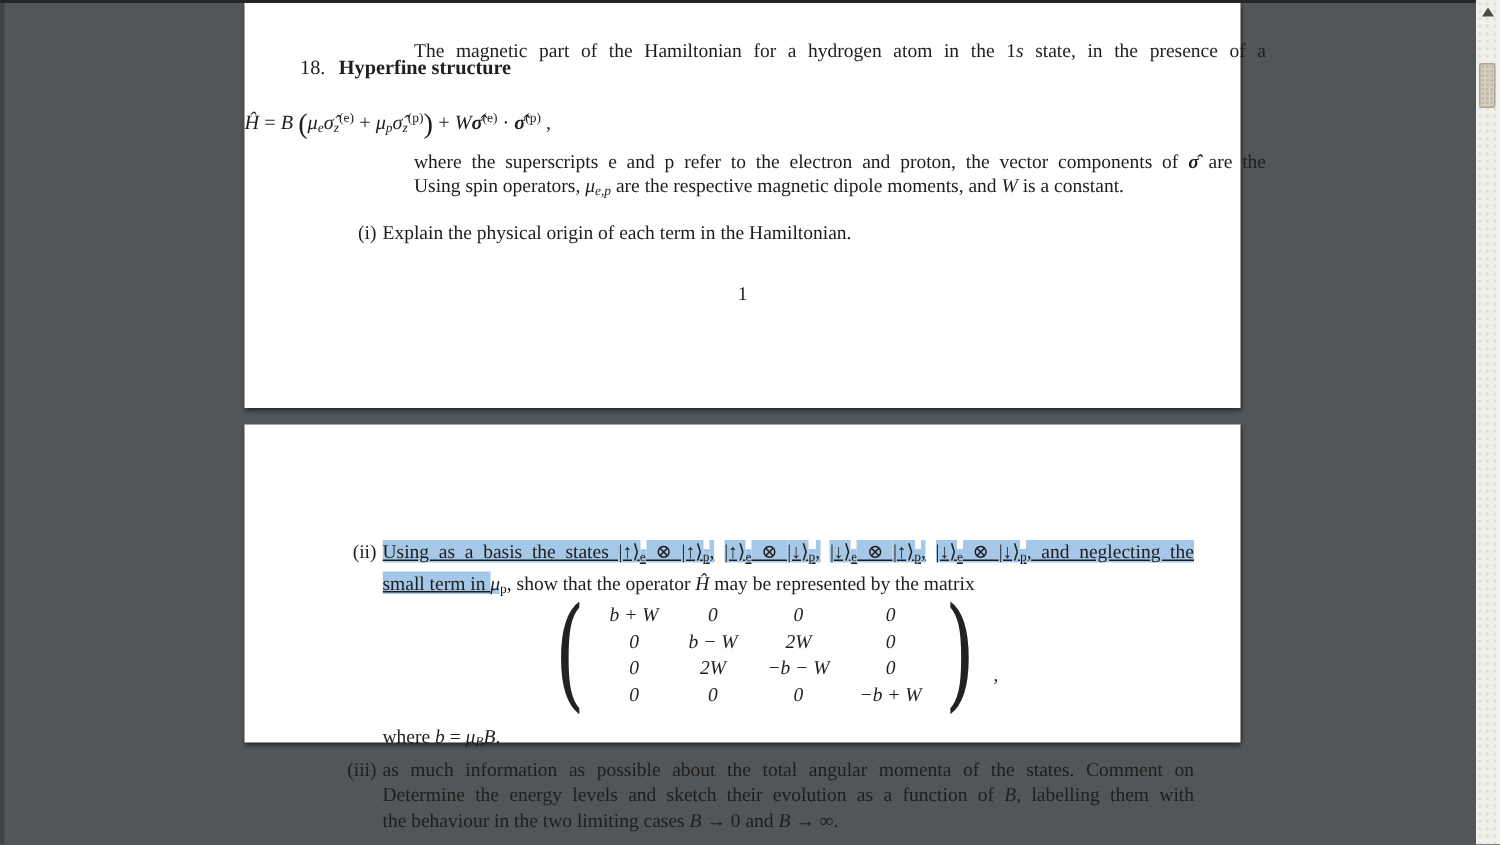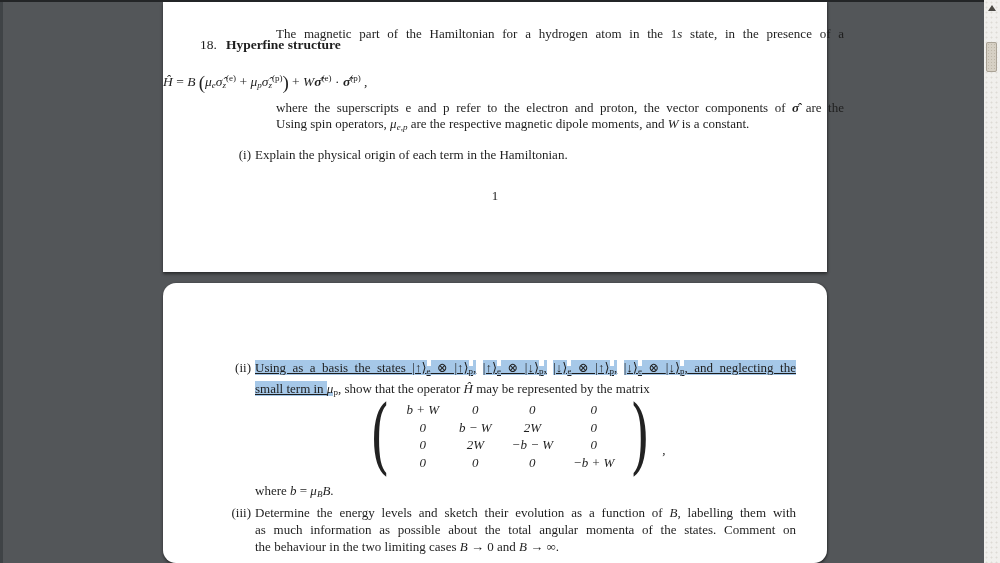--- a/index.html
+++ b/index.html
@@ -13,21 +13,21 @@
   }
   .top-line { position:absolute; top:0; left:0; width:1000px; height:2px; background:#232527; z-index:5; }
   .left-edge { position:absolute; top:0; left:0; width:3px; height:563px; background:#3f4346; z-index:4; }
 
   .page {
     position:absolute; left:163px; width:664px; background:#ffffff;
     box-shadow:0 2px 3px rgba(0,0,0,0.45), 1px 0 2px rgba(0,0,0,0.25);
     font-size:13px; line-height:15.5px;
   }
   .page1 { top:2px; height:270px; }
-  .page2 { top:283px; height:280px;border-radius:13px; }
+  .page2 { top:283px; height:212px; }
 
   .line { white-space:nowrap; overflow:hidden; }
   .j { text-align:justify; text-align-last:justify; }
 
   .i  { font-style:italic; }
   .ib { font-style:italic; font-weight:bold; }
   .sub { font-size:9px; vertical-align:-2px; letter-spacing:0; }
   .sup { font-size:9px; vertical-align:5px; }
   .bigp { font-size:19px; vertical-align:-2.5px; }
   .hl  { background:var(--hl);text-decoration:underline; }
@@ -142,22 +142,22 @@
           <div>0</div>
           <div>−b + W</div>
         </div>
       <span class="paren">)</span>
       <span class="mcomma">,</span>
     </div>
     <div class="whereline line"><span>where </span><span class="i">b</span><span> = </span><span class="i">μ</span><span class="sub i">B</span><span class="i">B</span><span>.</span></div>
     <div class="item item-iii">
       <span class="ilabel">(iii)</span>
       <div class="itext">
+        <div class="line j"><span>as much information as possible about the total angular momenta of the states. Comment on</span></div>
         <div class="line j"><span>Determine the energy levels and sketch their evolution as a function of </span><span class="i">B</span><span>, labelling them with</span></div>
-        <div class="line j"><span>as much information as possible about the total angular momenta of the states. Comment on</span></div>
         <div class="line"><span>the behaviour in the two limiting cases </span><span class="i">B</span><span> → 0 and </span><span class="i">B</span><span> → ∞.</span></div>
       </div>
     </div>
   </div>
 
   <div class="scrollbar">
     <div class="sb-up">
       <span class="tri-up"></span>
     </div>
     <div class="sb-thumb"></div>

